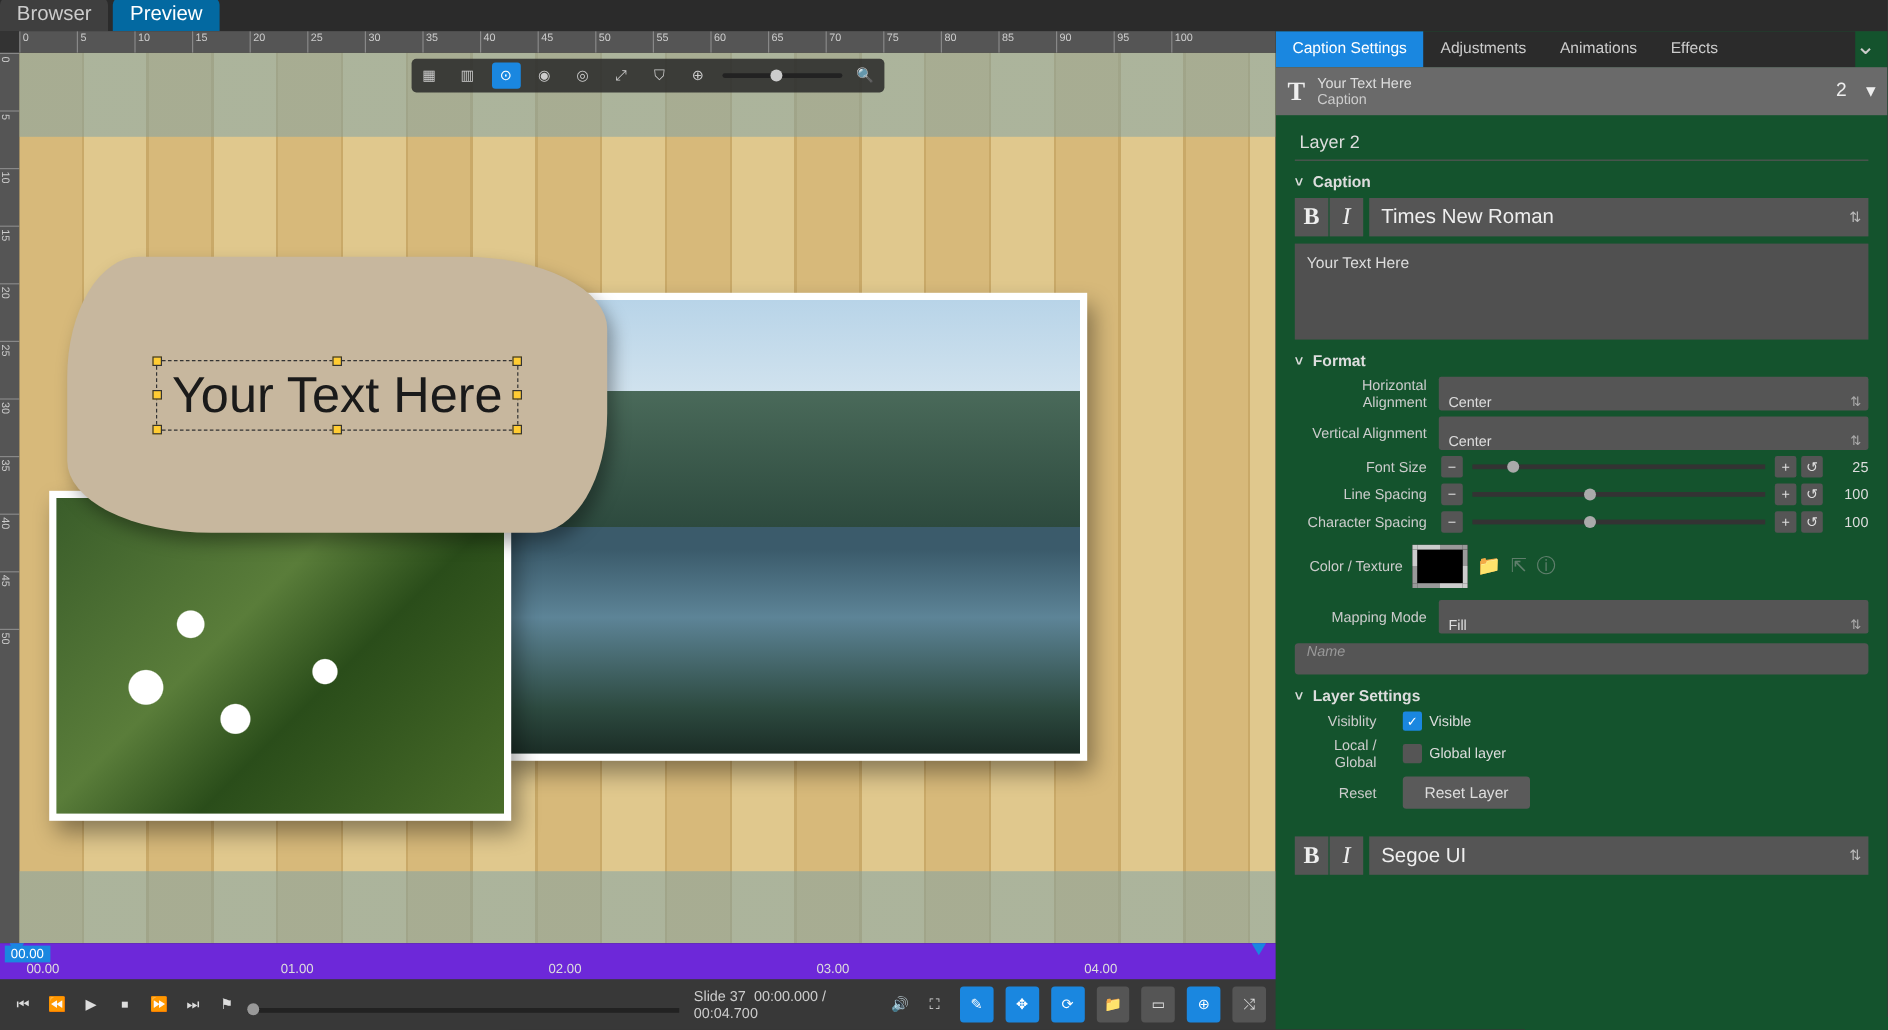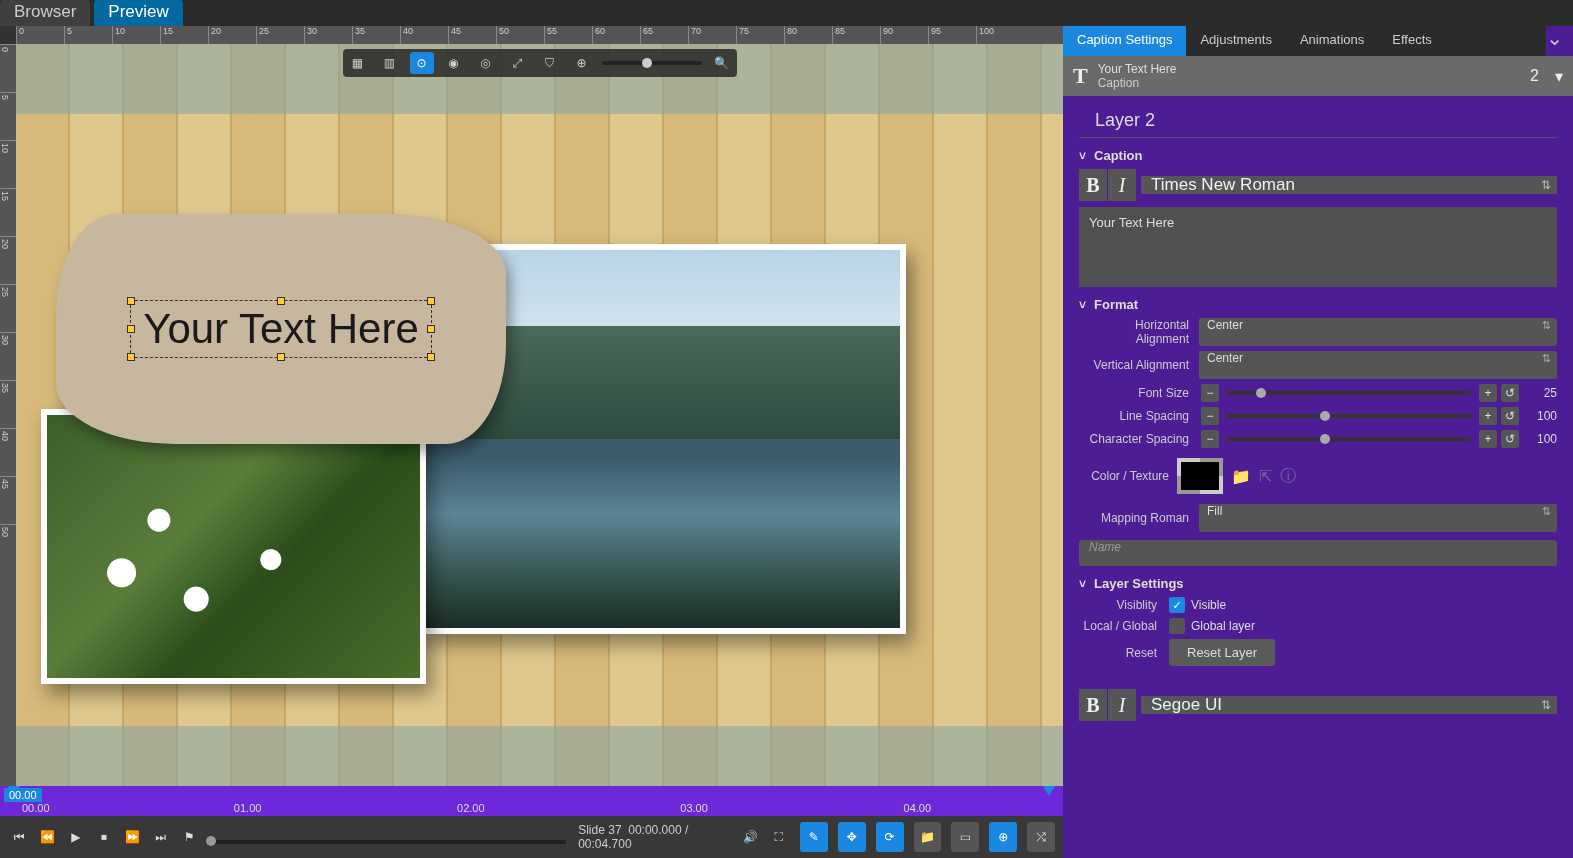--- a/index.html
+++ b/index.html
@@ -7,21 +7,21 @@
 .app { display: flex; flex-direction: column; height: 100%; }
 
 
 .top-tabs { display: flex; background: #2b2b2b; height: 26px; align-items: flex-end; }
 .tab { padding: 4px 14px; font-size: 17px; background: #3f3f3f; color: #ccc; border-top-left-radius: 6px; border-top-right-radius: 6px; margin-right: 4px; cursor: pointer; }
 .tab.active { background: #0369a1; color: #fff; text-align: center; }
 .chevron-close { margin-left: auto; margin-right: 10px; color: #ccc; font-size: 20px; cursor: pointer; }
 
 .main { display: flex; flex: 1; min-height: 0; }
 .left { display: flex; flex-direction: column; flex: 1; min-width: 0; }
-.right { width: 510px; background: #4c1d95; display: flex; flex-direction: column; overflow-y: auto; }
+.right { width: 510px; background: #14532d; display: flex; flex-direction: column; overflow-y: auto; }
 
 
 .canvas-wrap { position: relative; flex: 1; background: #333; display: flex; }
 .ruler-top { position: absolute; left: 16px; right: 0; top: 0; height: 18px; background: #555; display:flex; font-size:9px; color:#ccc; overflow:hidden; }
 .ruler-top span { width: 48px; border-left:1px solid #888; padding-left:2px; }
 .ruler-left { position: absolute; left:0; top:18px; bottom:0; width:16px; background:#555; display:flex; flex-direction:column; font-size:9px; color:#ccc; }
 .ruler-left span { height:48px; border-top:1px solid #888; padding-top:2px; writing-mode: vertical-lr; }
 .canvas { position:absolute; left:16px; top:18px; right:0; bottom:0; overflow:hidden; }
 .canvas-bg { width:100%; height:100%; background:
   linear-gradient(rgba(120,160,170,0.5),rgba(120,160,170,0.5)) 0 0 / 100% 70px no-repeat,
@@ -77,56 +77,56 @@
 .panel-tabs { display:flex; background:#2b2b2b; height:30px; }
 .ptab { padding:6px 14px; font-size:13px; color:#ccc; cursor:pointer; }
 .ptab.active { background:#1a87e0; color:#fff; }
 .layer-bar { background:#6a6a6a; padding:6px 10px; display:flex; align-items:center; gap:10px; }
 .layer-bar .t-icon { font-family:"Times New Roman",serif; font-weight:bold; font-size:22px; color:#eee; }
 .layer-bar .t-text { display:flex; flex-direction:column; font-size:12px; }
 .layer-bar .num { margin-left:auto; font-size:16px; color:#eee; }
 .layer-bar .dd { margin-left:6px; color:#eee; cursor:pointer; }
 
 .panel-body { padding:10px 16px; overflow-y:auto; flex:1; }
-.section-title { font-size:18px; color:#ddd; margin:4px 16px 6px; }
+.section-title { font-size:15px; color:#ddd; margin:4px 4px 6px; }
 .sep-line { height:1px; background:#555; margin-bottom:8px; }
 .sect-head { display:flex; align-items:center; gap:8px; font-size:13px; font-weight:600; color:#ddd; cursor:pointer; margin:10px 0 6px; }
 .sect-head .chev { font-size:12px; }
 
 .font-row { display:flex; align-items:center; gap:1px; margin-bottom:6px; }
 .bi-btn { width:28px; height:32px; background:#555; display:flex; align-items:center; justify-content:center; font-family:"Times New Roman",serif; font-size:20px; color:#eee; cursor:pointer; }
 .bi-btn.bold { font-weight:bold; }
 .bi-btn.ital { font-style:italic; }
-.font-select { flex:1; background:#555; height:18px; display:flex; align-items:center; padding:0 10px; color:#eee; font-size:17px; margin-left:4px; position:relative; }
+.font-select { flex:1; background:#555; height:32px; display:flex; align-items:center; padding:0 10px; color:#eee; font-size:17px; margin-left:4px; position:relative; }
 .font-select.tnr { font-family:"Times New Roman",serif; }
 .font-select .dd { position:absolute; right:6px; font-size:12px; color:#bbb; }
 
 .text-area { background:#505050; min-height:80px; padding:8px 10px; font-size:13px; color:#ddd; margin-bottom:6px; }
 
 .prop-row { display:flex; align-items:center; margin:5px 0; font-size:12px; }
 .prop-row .lbl { width:120px; text-align:right; padding-right:10px; color:#ccc; }
-.select-box { flex:1; background:#555; height:24px; display:flex; align-items:flex-end; padding:14px 8px; color:#ddd; position:relative; font-size:12px; border-radius:2px; }
+.select-box { flex:1; background:#555; height:24px; display:flex; align-items:flex-start; padding:14px 8px; color:#ddd; position:relative; font-size:12px; border-radius:2px; }
 .select-box .dd { position:absolute; right:6px; font-size:11px; color:#aaa; }
 
 .slider-row { display:flex; align-items:center; margin:5px 0; font-size:12px; }
 .slider-row .lbl { width:120px; text-align:right; padding-right:10px; color:#ccc; }
 .sq-btn { width:18px; height:18px; background:#555; display:flex; align-items:center; justify-content:center; font-size:12px; color:#ddd; cursor:pointer; margin:0 2px; border-radius:2px; }
 .slider-track { flex:1; height:4px; background:#333; position:relative; margin:0 6px; }
 .slider-track .sdot { position:absolute; width:10px; height:10px; background:#aaa; border-radius:50%; top:-3px; }
 .slider-val { width:36px; text-align:right; color:#ddd; }
 
 .color-row { display:flex; align-items:center; gap:8px; margin:10px 0; font-size:12px; }
 .color-row .lbl { width:90px; text-align:right; color:#ccc; }
 .color-swatch { width:46px; height:36px; background:#000; border:4px solid; border-image: repeating-conic-gradient(#999 0 25%, #ccc 0 50%) 4; cursor:pointer; }
 .icon-link { color:#aaa; font-size:16px; cursor:pointer; }
 
 .name-input { background:#555; height:26px; padding:0 10px; color:#999; font-size:12px; font-style:italic; border-radius:3px; margin:8px 0; }
 
 .chk-row { display:flex; align-items:center; margin:5px 0; font-size:12px; }
-.chk-row .lbl { width:90px; text-align:right; padding-right:12px; color:#ccc; }
+.chk-row .lbl { width:90px; text-align:right; padding-right:22px; color:#ccc; }
 .chk { width:16px; height:16px; background:#1a87e0; display:flex; align-items:center; justify-content:center; color:#fff; font-size:11px; margin-right:6px; border-radius:2px; cursor:pointer; }
 .chk.empty { background:#555; }
 .chk-txt { color:#ddd; }
 
 .reset-btn { background:#5a5a5a; padding:6px 18px; border-radius:3px; color:#ddd; font-size:13px; cursor:pointer; }
 
 .notes-area { background:#505050; min-height:70px; padding:8px 10px; font-size:12px; color:#999; font-style:italic; }
 </style>
 </head>
 <body>
@@ -338,21 +338,21 @@
 
         <div class="color-row">
           <div class="lbl">Color / Texture</div>
           <div class="color-swatch"></div>
           <div class="icon-link">📁</div>
           <div class="icon-link" style="opacity:0.5;">⇱</div>
           <div class="icon-link" style="opacity:0.5;">ⓘ</div>
         </div>
 
         <div class="prop-row">
-          <div class="lbl">Mapping Roman</div>
+          <div class="lbl">Mapping Mode</div>
           <div class="select-box">
               <span>Fill</span>
               <span class="dd">⇅</span>
             </div>
         </div>
 
         <div class="name-input">Name</div>
 
         <div class="sect-head">
             <span class="chev">˅</span>

